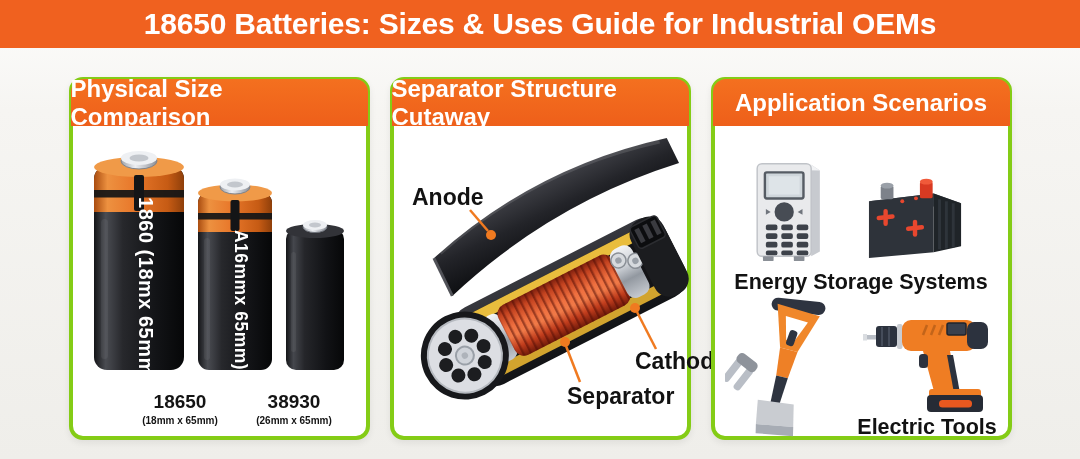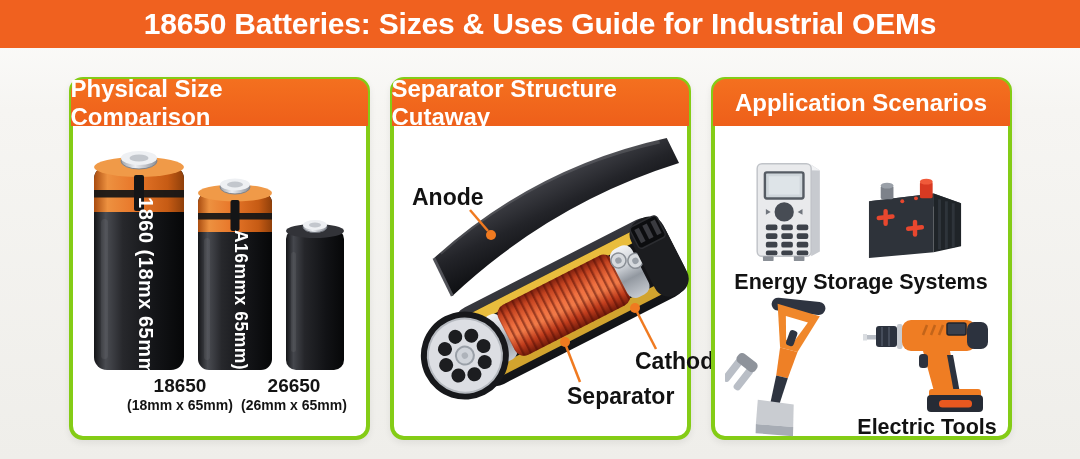--- a/index.html
+++ b/index.html
@@ -32,25 +32,25 @@
     background: linear-gradient(180deg, #f4701f, #ee5f1a);
     border-radius: 13px 13px 0 0;
     display: flex; align-items: center; justify-content: center;
   }
   .panel-title { color: #ffffff; font-size: 24px; font-weight: 700; }
   .panel-body { position: relative; height: 314px; }
 
   
   .size-body { display: flex; align-items: flex-end; justify-content: center; gap: 6px; padding-top: 18px; height: 246px; }
   .bat-fig { display: flex; flex-direction: column; align-items: center; }
-  .size-labels { display: flex; justify-content: center; gap: 6px; margin-top: 4px; padding-left: 36px; }
+  .size-labels { display: flex; justify-content: center; gap: 6px; margin-top: 20px; padding-left: 36px; }
   .bat-caption { text-align: center; }
   .bat-caption.c1 { width: 108px; } .bat-caption.c2 { width: 108px; } .bat-caption.c3 { width: 100px; }
   .bat-name { font-size: 19px; font-weight: 700; color: #141414; line-height: 20px; }
-  .bat-dims { font-size: 14px; font-weight: 700; color: #141414; white-space: nowrap; line-height: 18px; }
+  .bat-dims { font-size: 10px; font-weight: 700; color: #141414; white-space: nowrap; line-height: 18px; }
 
   
   .cutaway-svg { display: block; }
   .cut-label { font-size: 23px; font-weight: 600; fill: #121212; }
 
   
   .app-body { display: flex; flex-direction: column; align-items: center; padding-top: 30px; }
   .app-icons { display: flex; align-items: flex-end; gap: 34px; height: 112px; }
   .app-label { font-size: 21.5px; font-weight: 600; color: #121212; margin-top: 6px; }
   .app-row2 { display: flex; align-items: flex-start; gap: 14px; margin-top: 2px; }
@@ -170,21 +170,21 @@
           </svg>
         </div>
       </div>
 
       <div class="size-labels">
         <div class="bat-caption c1">
           <div class="bat-name">18650</div>
           <div class="bat-dims">(18mm x 65mm)</div>
         </div>
         <div class="bat-caption c2">
-          <div class="bat-name">26650</div>
+          <div class="bat-name">38930</div>
           <div class="bat-dims">(26mm x 65mm)</div>
         </div>
       </div>
     </div>
   </div>
 
   <div class="panel">
     <div class="panel-header">
       <span class="panel-title">Separator Structure Cutaway</span>
     </div>

